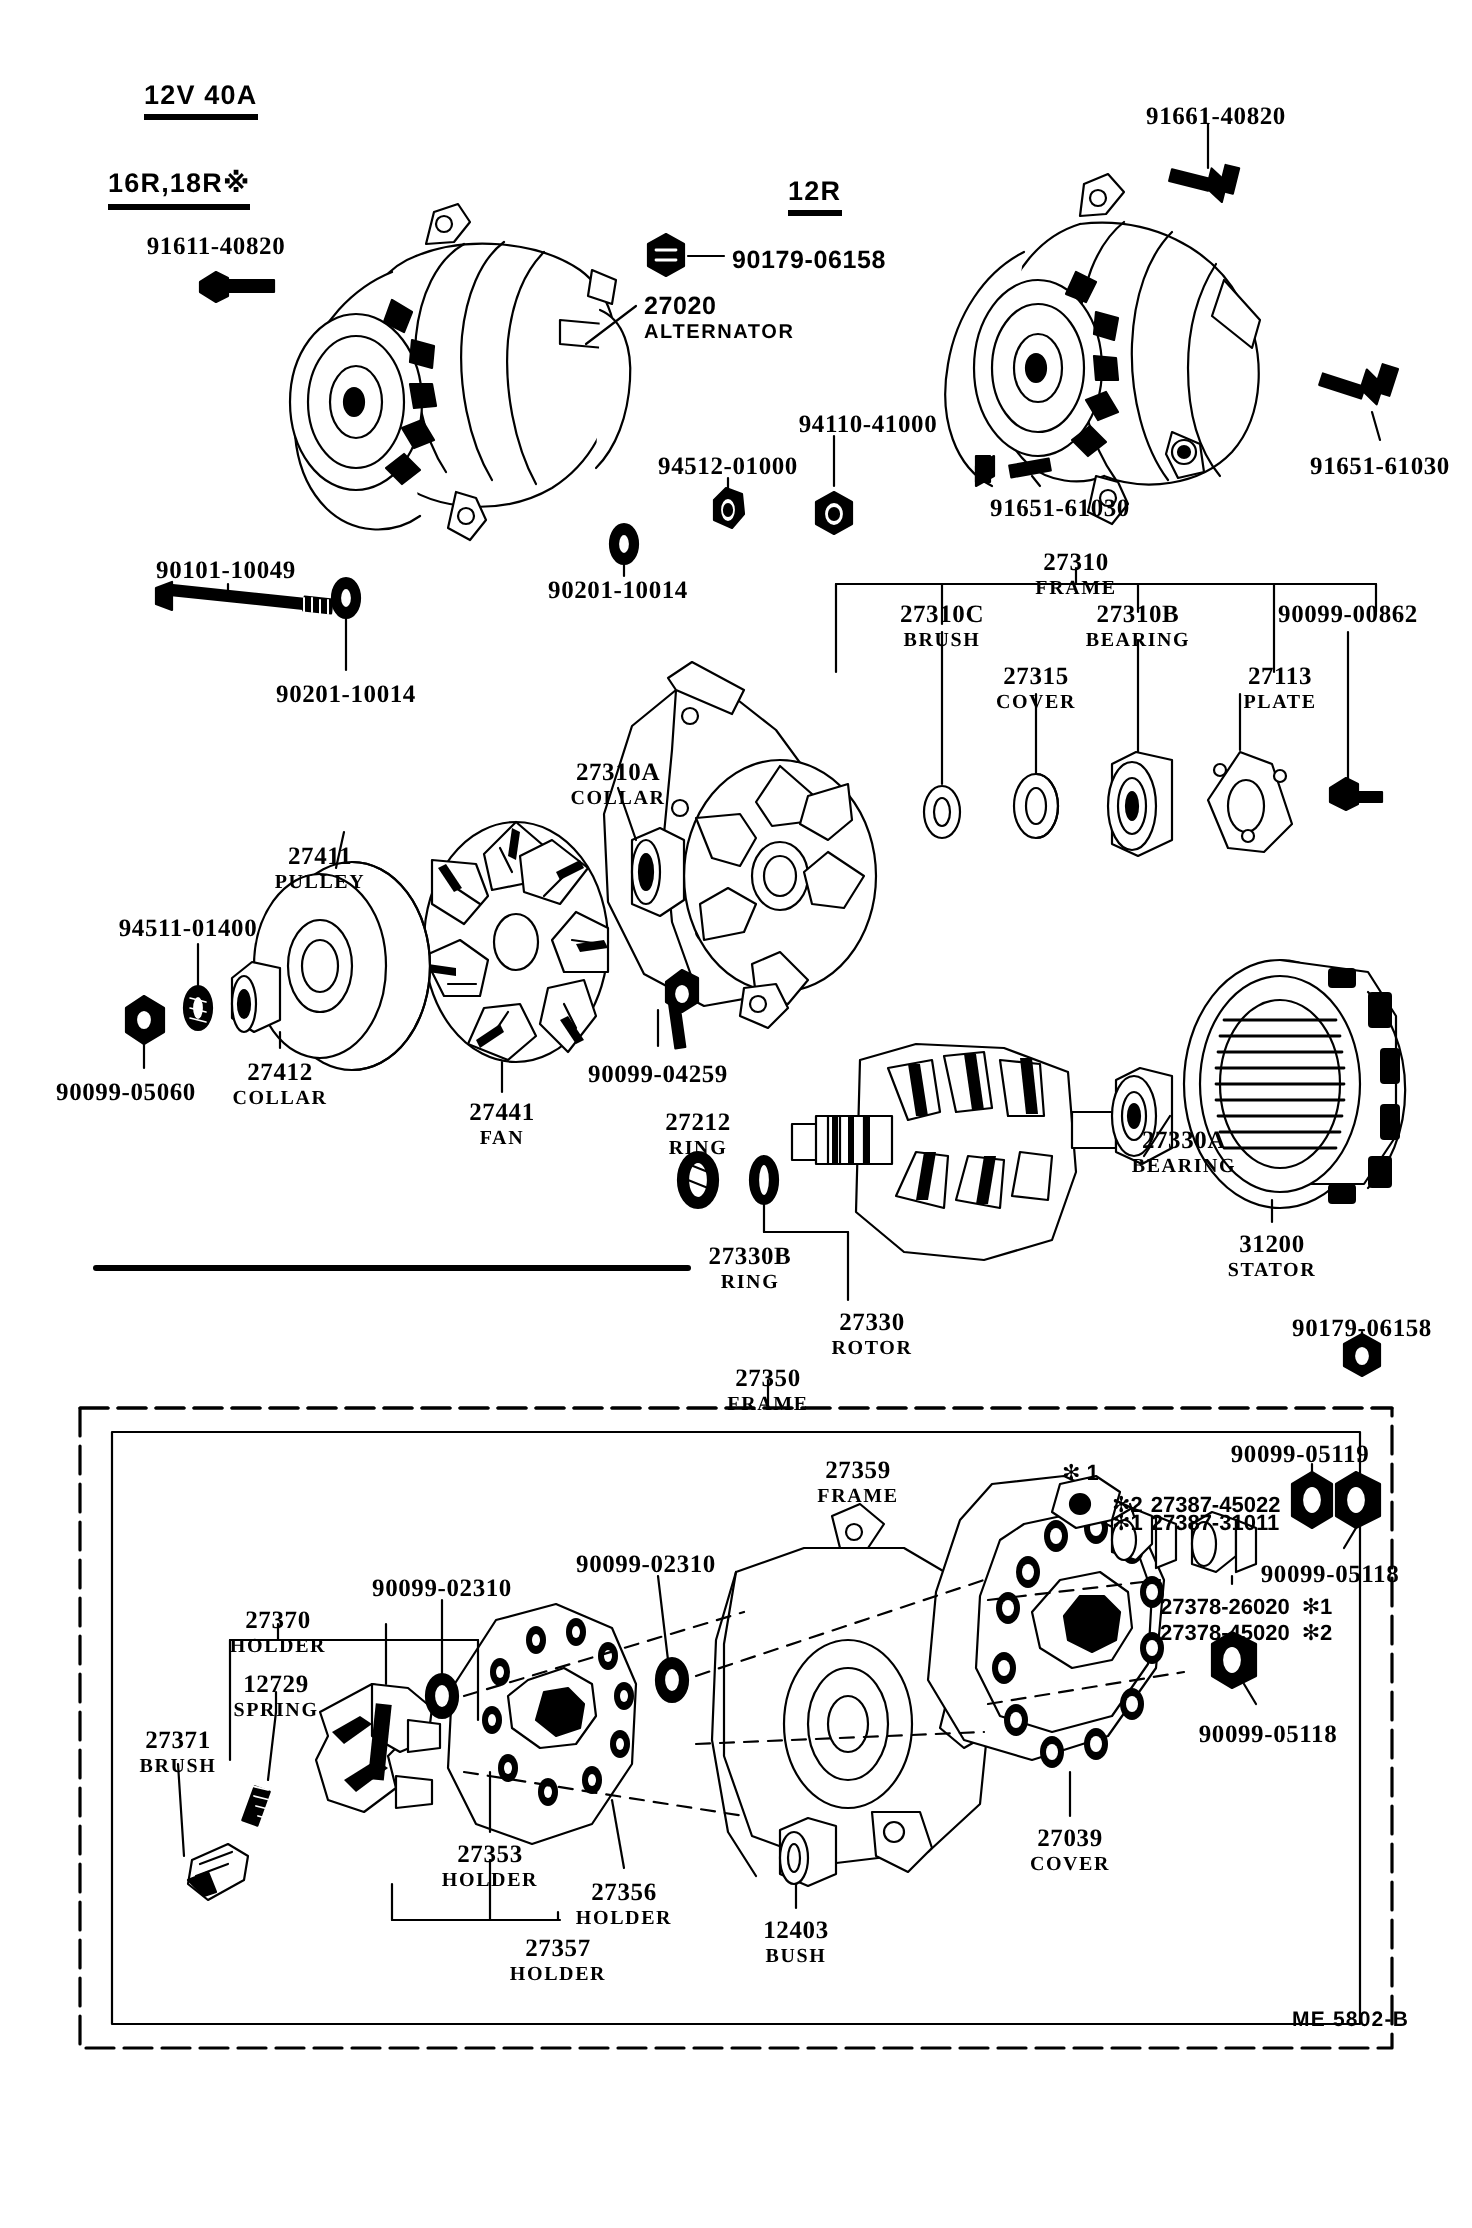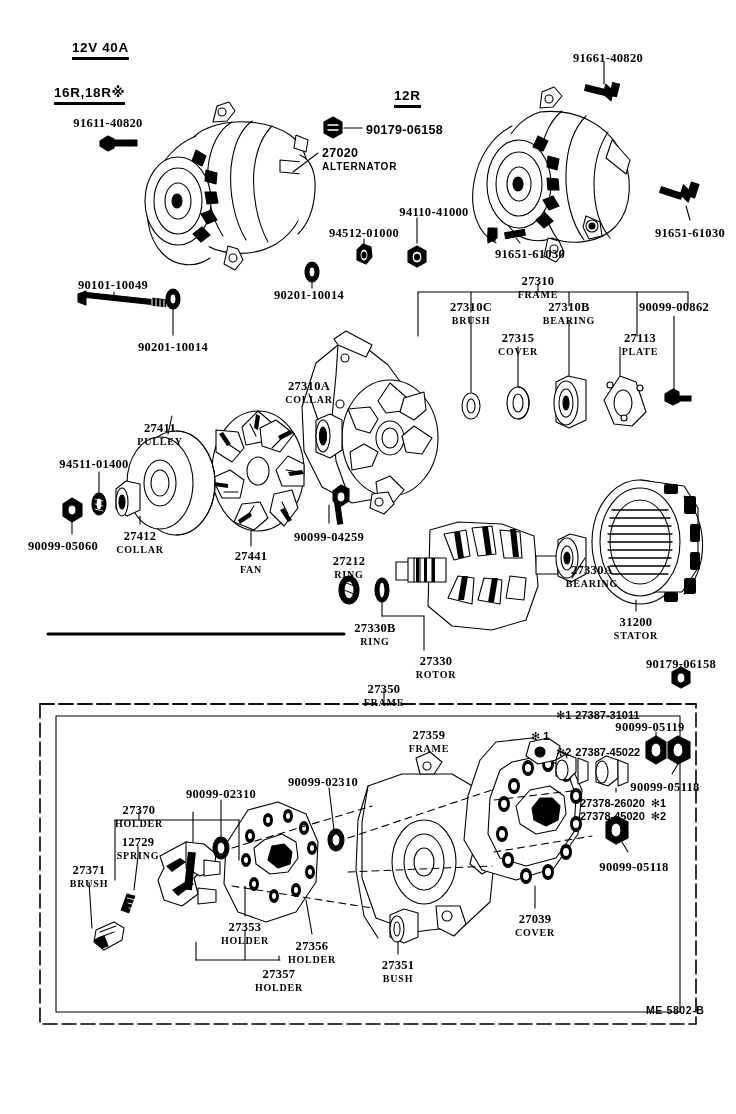--- a/index.html
+++ b/index.html
@@ -748,37 +748,37 @@
       </div>
       <div class="lbl ctr" style="left: 312px; top: 941px;">
         <span class="num">27356</span>
         <span class="nm">HOLDER</span>
       </div>
       <div class="lbl ctr" style="left: 279px; top: 969px;">
         <span class="num">27357</span>
         <span class="nm">HOLDER</span>
       </div>
       <div class="lbl ctr" style="left: 398px; top: 960px;">
-        <span class="num">27351</span>
+        <span class="num">12403</span>
         <span class="nm">BUSH</span>
       </div>
       <div class="lbl ctr" style="left: 535px; top: 914px;">
         <span class="num">27039</span>
         <span class="nm">COVER</span>
       </div>
       <div class="lbl ctr" style="left: 650px; top: 722px;">
         <span class="num">90099-05119</span>
       </div>
       <div class="lbl ctr" style="left: 665px; top: 782px;">
         <span class="num">90099-05118</span>
       </div>
       <div class="lbl ctr" style="left: 634px; top: 862px;">
         <span class="num">90099-05118</span>
       </div>
-      <div class="sub" style="left: 556px; top: 709px;"><span style="margin-right: 4px;">✻1</span><span>27387-31011</span></div>
+      <div class="sub" style="left: 556px; top: 755px;"><span style="margin-right: 4px;">✻1</span><span>27387-31011</span></div>
       <div class="sub" style="left: 556px; top: 746px;"><span style="margin-right: 4px;">✻2</span><span>27387-45022</span></div>
       <div class="sub" style="left: 580px; top: 797px;"><span>27378-26020</span><span style="margin-left: 6px;">✻1</span></div>
       <div class="sub" style="left: 580px; top: 810px;"><span>27378-45020</span><span style="margin-left: 6px;">✻2</span></div>
       <div class="sub" style="left: 531px; top: 730px;">✻ 1</div>
     </div>
 
 <div class="noteblk" style="left:48px;top:600px;">
 </div>
 
 <div class="code" style="left:646px;top:1004px;">ME 5802-B</div>

